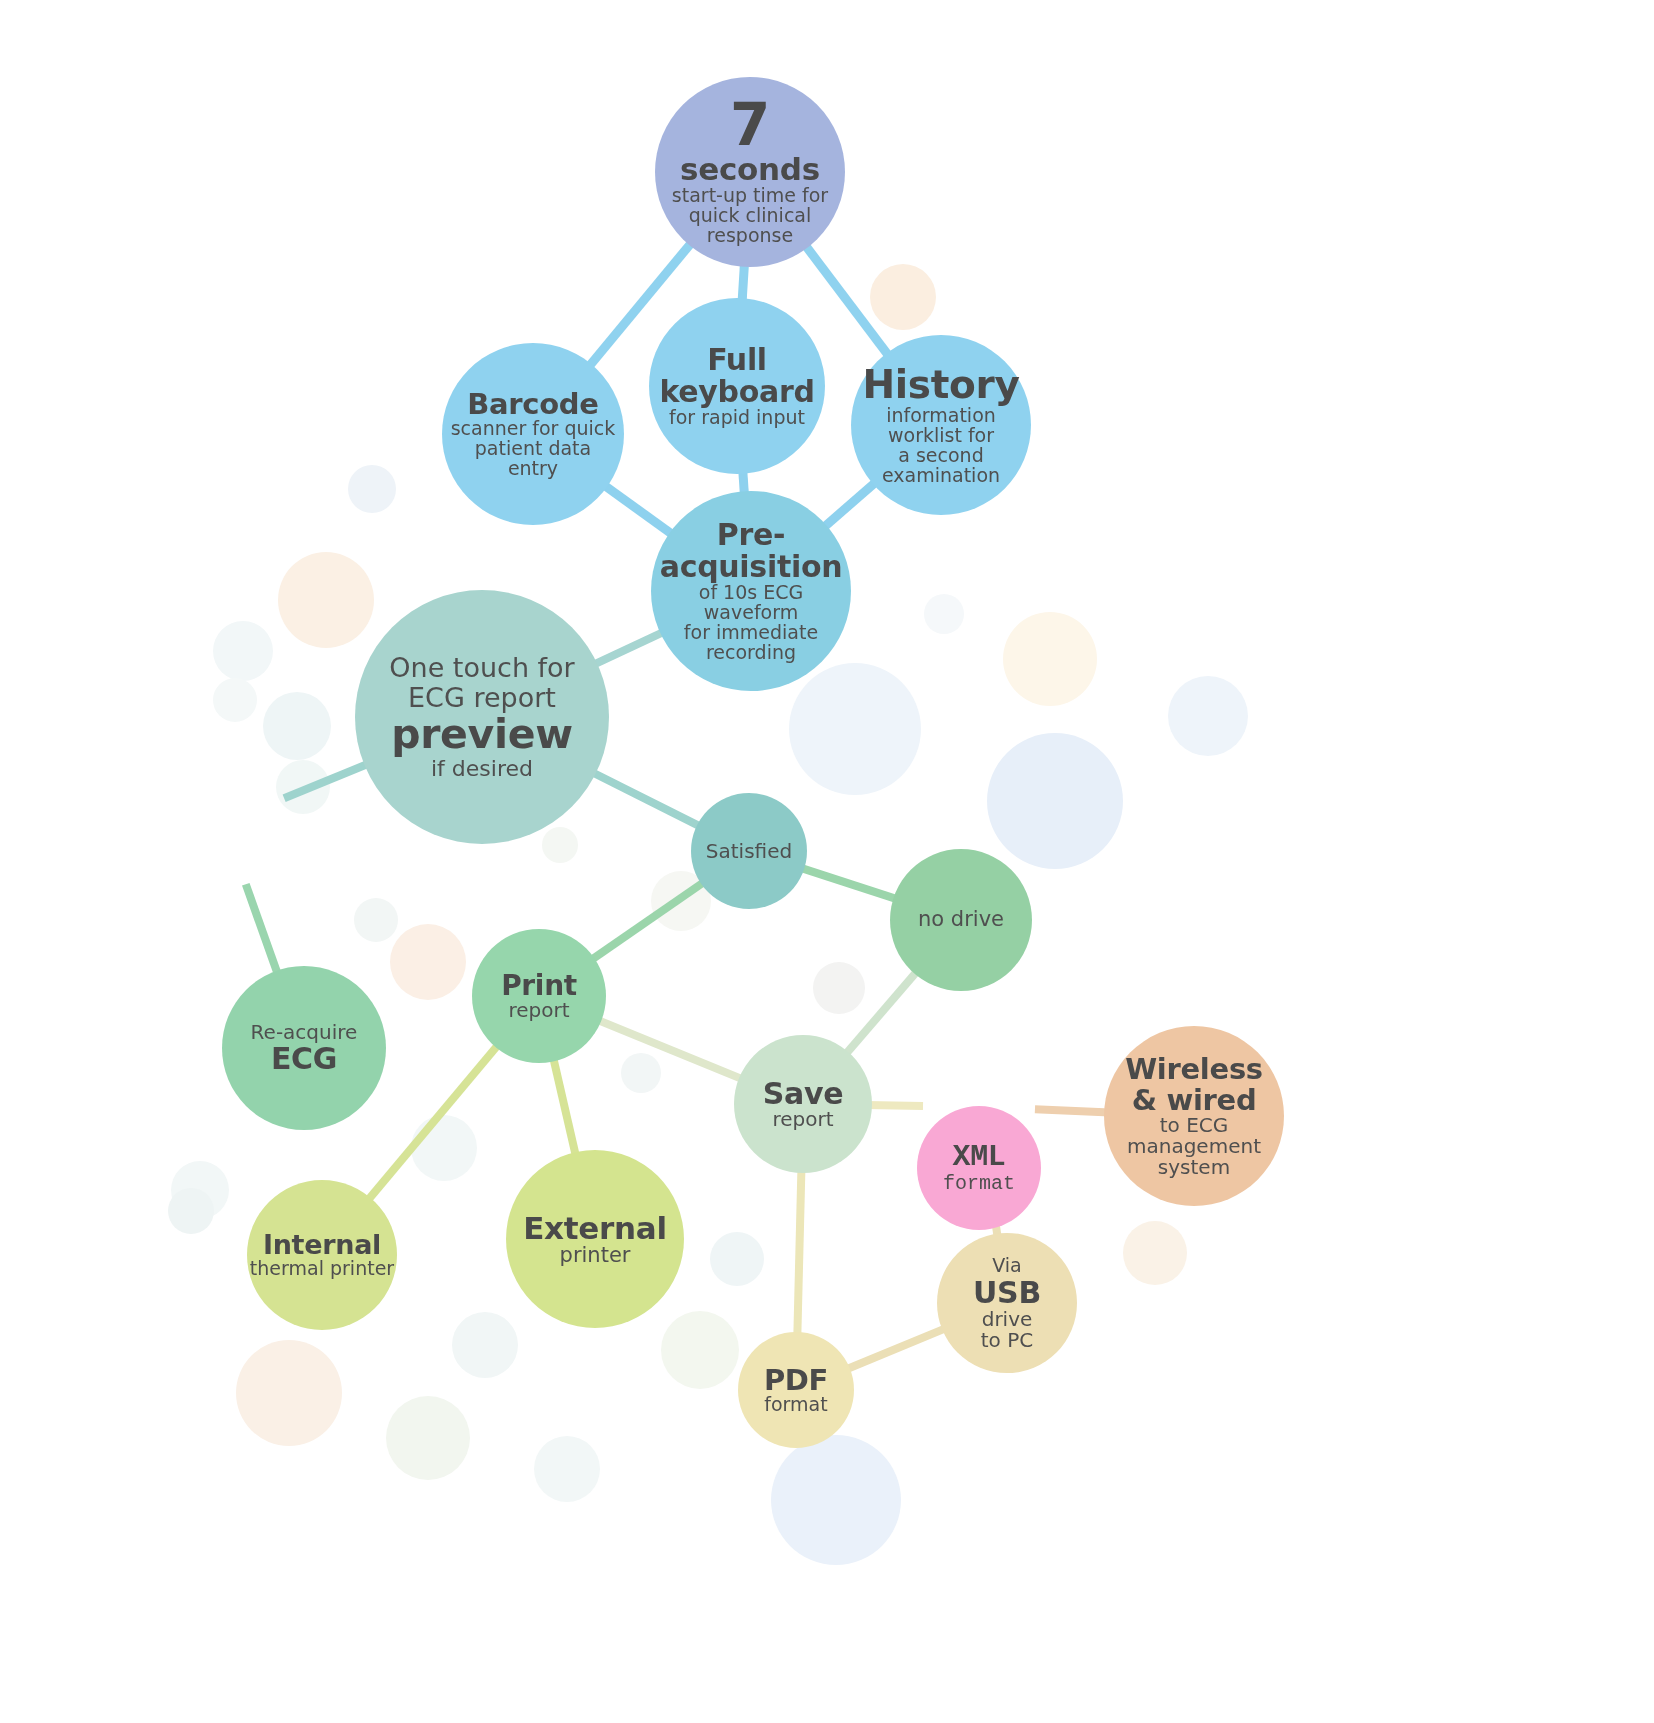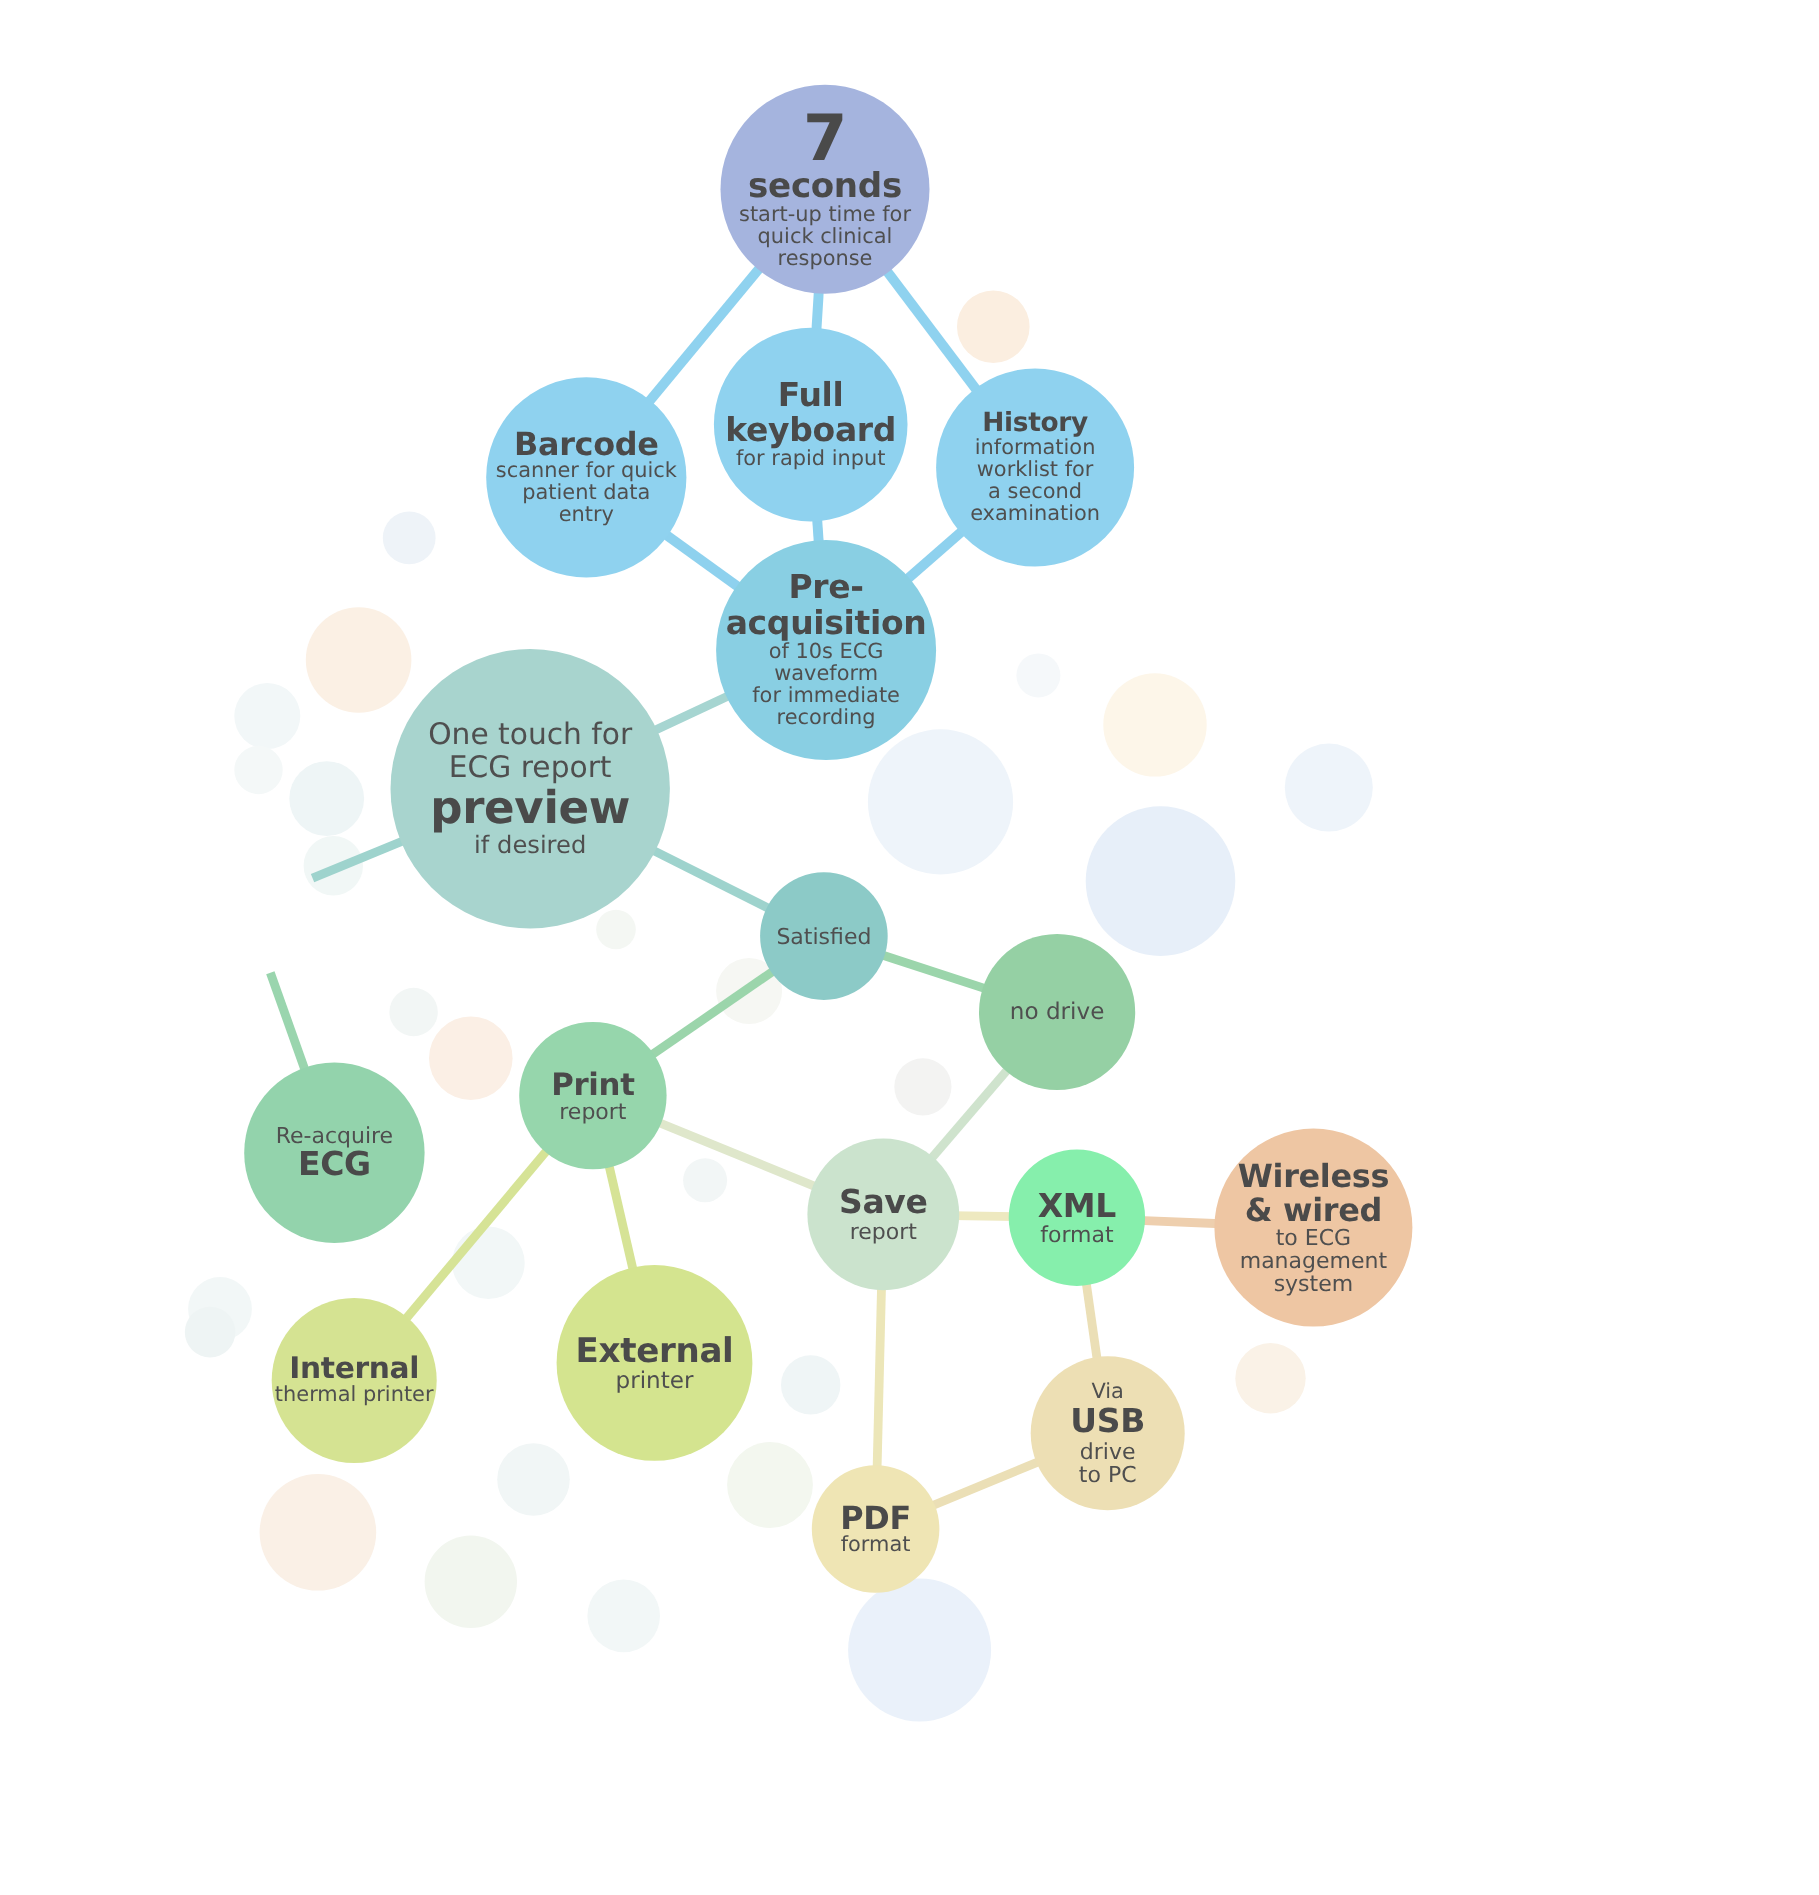--- a/index.html
+++ b/index.html
@@ -127,21 +127,21 @@
         <div class="sub" style="font-size: 19px;">scanner for quick</div>
         <div class="sub" style="font-size: 19px;">patient data</div>
         <div class="sub" style="font-size: 19px;">entry</div>
       </div>
       <div class="node" style="left: 649px; top: 298px; width: 176px; height: 176px; background: rgb(143, 210, 239); justify-content: center;">
         <div class="ttl" style="font-size: 30px;">Full</div>
         <div class="ttl" style="font-size: 30px;">keyboard</div>
         <div class="sub" style="font-size: 19px;">for rapid input</div>
       </div>
       <div class="node" style="left: 851px; top: 335px; width: 180px; height: 180px; background: rgb(143, 210, 239);">
-        <div class="ttl" style="font-size: 24px;">History</div>
+        <div class="ttl" style="font-size: 39px;">History</div>
         <div class="sub" style="font-size: 19px;">information</div>
         <div class="sub" style="font-size: 19px;">worklist for</div>
         <div class="sub" style="font-size: 19px;">a second</div>
         <div class="sub" style="font-size: 19px;">examination</div>
       </div>
       <div class="node" style="left: 651px; top: 491px; width: 200px; height: 200px; background: rgb(137, 207, 227);">
         <div class="ttl" style="font-size: 30px;">Pre-</div>
         <div class="ttl" style="font-size: 30px;">acquisition</div>
         <div class="sub" style="font-size: 19px;">of 10s ECG waveform</div>
         <div class="sub" style="font-size: 19px;">for immediate</div>
@@ -172,21 +172,21 @@
         <div class="sub" style="font-size: 20px;">report</div>
       </div>
       <div class="node" style="left: 247px; top: 1180px; width: 150px; height: 150px; background: rgb(213, 227, 146);">
         <div class="ttl" style="font-size: 27px;">Internal</div>
         <div class="sub" style="font-size: 19px;">thermal printer</div>
       </div>
       <div class="node" style="left: 506px; top: 1150px; width: 178px; height: 178px; background: rgb(212, 228, 143);">
         <div class="ttl" style="font-size: 31px;">External</div>
         <div class="sub" style="font-size: 21px;">printer</div>
       </div>
-      <div class="node" style="left: 917px; top: 1045px; width: 124px; height: 124px; background: #86efac;">
+      <div class="node" style="left: 917px; top: 1106px; width: 124px; height: 124px; background: #f9a8d4; font-family: Liberation Mono, monospace;">
         <div class="ttl" style="font-size: 30px;">XML</div>
         <div class="sub" style="font-size: 20px;">format</div>
       </div>
       <div class="node" style="left: 1104px; top: 1026px; width: 180px; height: 180px; background: rgb(238, 198, 163);">
         <div class="ttl" style="font-size: 29px;">Wireless</div>
         <div class="ttl" style="font-size: 29px;">&amp; wired</div>
         <div class="sub" style="font-size: 20px;">to ECG</div>
         <div class="sub" style="font-size: 20px;">management</div>
         <div class="sub" style="font-size: 20px;">system</div>
       </div>

